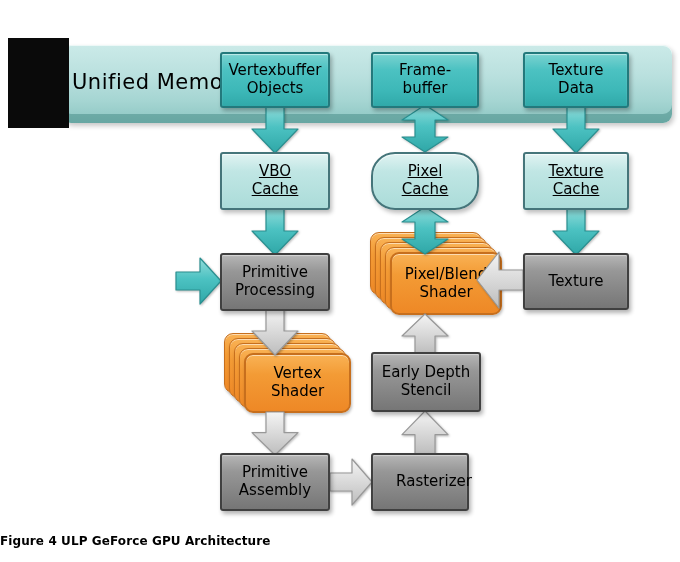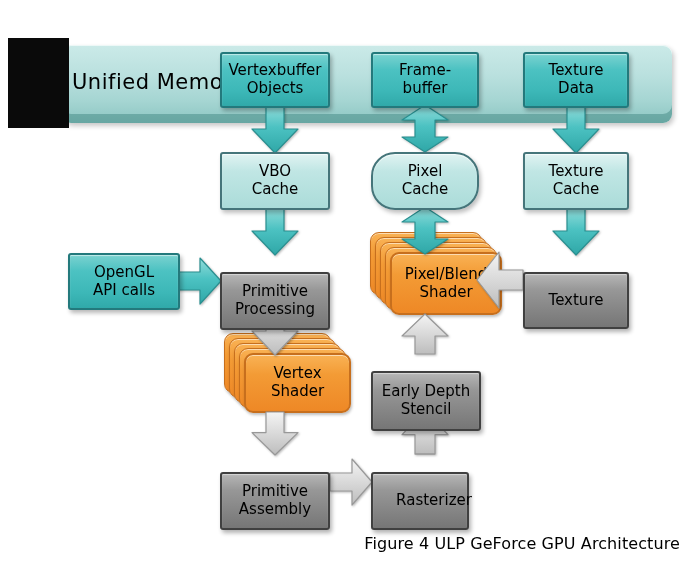--- a/index.html
+++ b/index.html
@@ -24,48 +24,48 @@
   }
   .teal-dark{
     background:linear-gradient(180deg,#7ad2d0 0%,#4cc2c2 30%,#3db8b8 70%,#30a9a9 100%);
     border:2px solid #23797c;
     box-shadow:inset 0 1px 1px rgba(255,255,255,.55), 2px 3px 4px rgba(0,0,0,.28);
   }
   .teal-light{
     background:linear-gradient(180deg,#e0f3f2 0%,#c0e6e4 32%,#abdcd9 100%);
     border:2px solid #45757a;
     box-shadow:inset 0 1px 1px rgba(255,255,255,.7), 2px 3px 4px rgba(0,0,0,.25);
+    text-decoration:underline;
   }
   .gray{
     background:linear-gradient(180deg,#b6b6b6 0%,#979797 30%,#767676 100%);
     border:2px solid #404040;
     box-shadow:inset 0 1px 1px rgba(255,255,255,.45), 2px 3px 4px rgba(0,0,0,.3);
-    margin-top:19px;
   }
   .stack{position:absolute;}
   .stack .layer{
     position:absolute;box-sizing:border-box;border-radius:9px;
     background:linear-gradient(180deg,#f9b255 0%,#f39b35 35%,#ee8826 100%);
     border:1.5px solid #c76f1d;
     box-shadow:inset 0 1px 0 rgba(255,255,255,.55), 1px 2px 3px rgba(0,0,0,.25);
     margin-left:22px;
   }
   .stack .front{
     display:flex;align-items:center;justify-content:center;text-align:center;
     font-size:15px;line-height:1.18;white-space:pre-line;border:2px solid #c76f1d;
   }
   
   .arrow{position:absolute;overflow:visible;filter:drop-shadow(1px 1.5px 1px rgba(0,0,0,.28));}
   .arrow polygon{stroke-linejoin:round;}
   .t-poly{fill:url(#gTeal);stroke:#2a8f90;stroke-width:1.2;}
   .g-poly{fill:url(#gGray);stroke:#989898;stroke-width:1.2;}
   
   .caption{
-    position:absolute;left:0;right:0;top:534px;text-align:right;
-    font-size:16px;font-weight:normal;letter-spacing:.1px;
+    position:absolute;left:0;right:0;top:534px;text-align:left;
+    font-size:12px;font-weight:bold;letter-spacing:.1px;
   }
 </style>
 </head>
 <body>
 
 <div class="canvas">
 
   <svg width="0" height="0" style="position:absolute" aria-hidden="true">
     <defs>
       <linearGradient id="gTeal" x1="0" y1="0" x2="0" y2="1">
@@ -156,22 +156,20 @@
   <div class="node teal-dark" style="left:523px;top:52px;width:106px;height:56px;">Texture
 Data</div>
 
   <div class="node teal-light" style="left:220px;top:152px;width:110px;height:58px;">VBO
 Cache</div>
   <div class="node teal-light" style="left:371px;top:152px;width:108px;height:58px;border-radius:24px;">Pixel
 Cache</div>
   <div class="node teal-light" style="left:523px;top:152px;width:106px;height:58px;">Texture
 Cache</div>
 
-  <div class="node teal-dark" style="left:68px;top:253px;width:112px;height:57px;">OpenGL
-API calls</div>
   <div class="node gray" style="left:220px;top:253px;width:110px;height:58px;">Primitive
 Processing</div>
   <div class="node gray" style="left:523px;top:253px;width:106px;height:57px;">Texture</div>
 
   <div class="node gray" style="left:371px;top:352px;width:110px;height:60px;">Early Depth
 Stencil</div>
 
   <div class="node gray" style="left:220px;top:453px;width:110px;height:58px;">Primitive
 Assembly</div>
   <div class="node gray" style="left:371px;top:453px;width:98px;height:58px;padding-left:28px;">Rasterizer</div>

